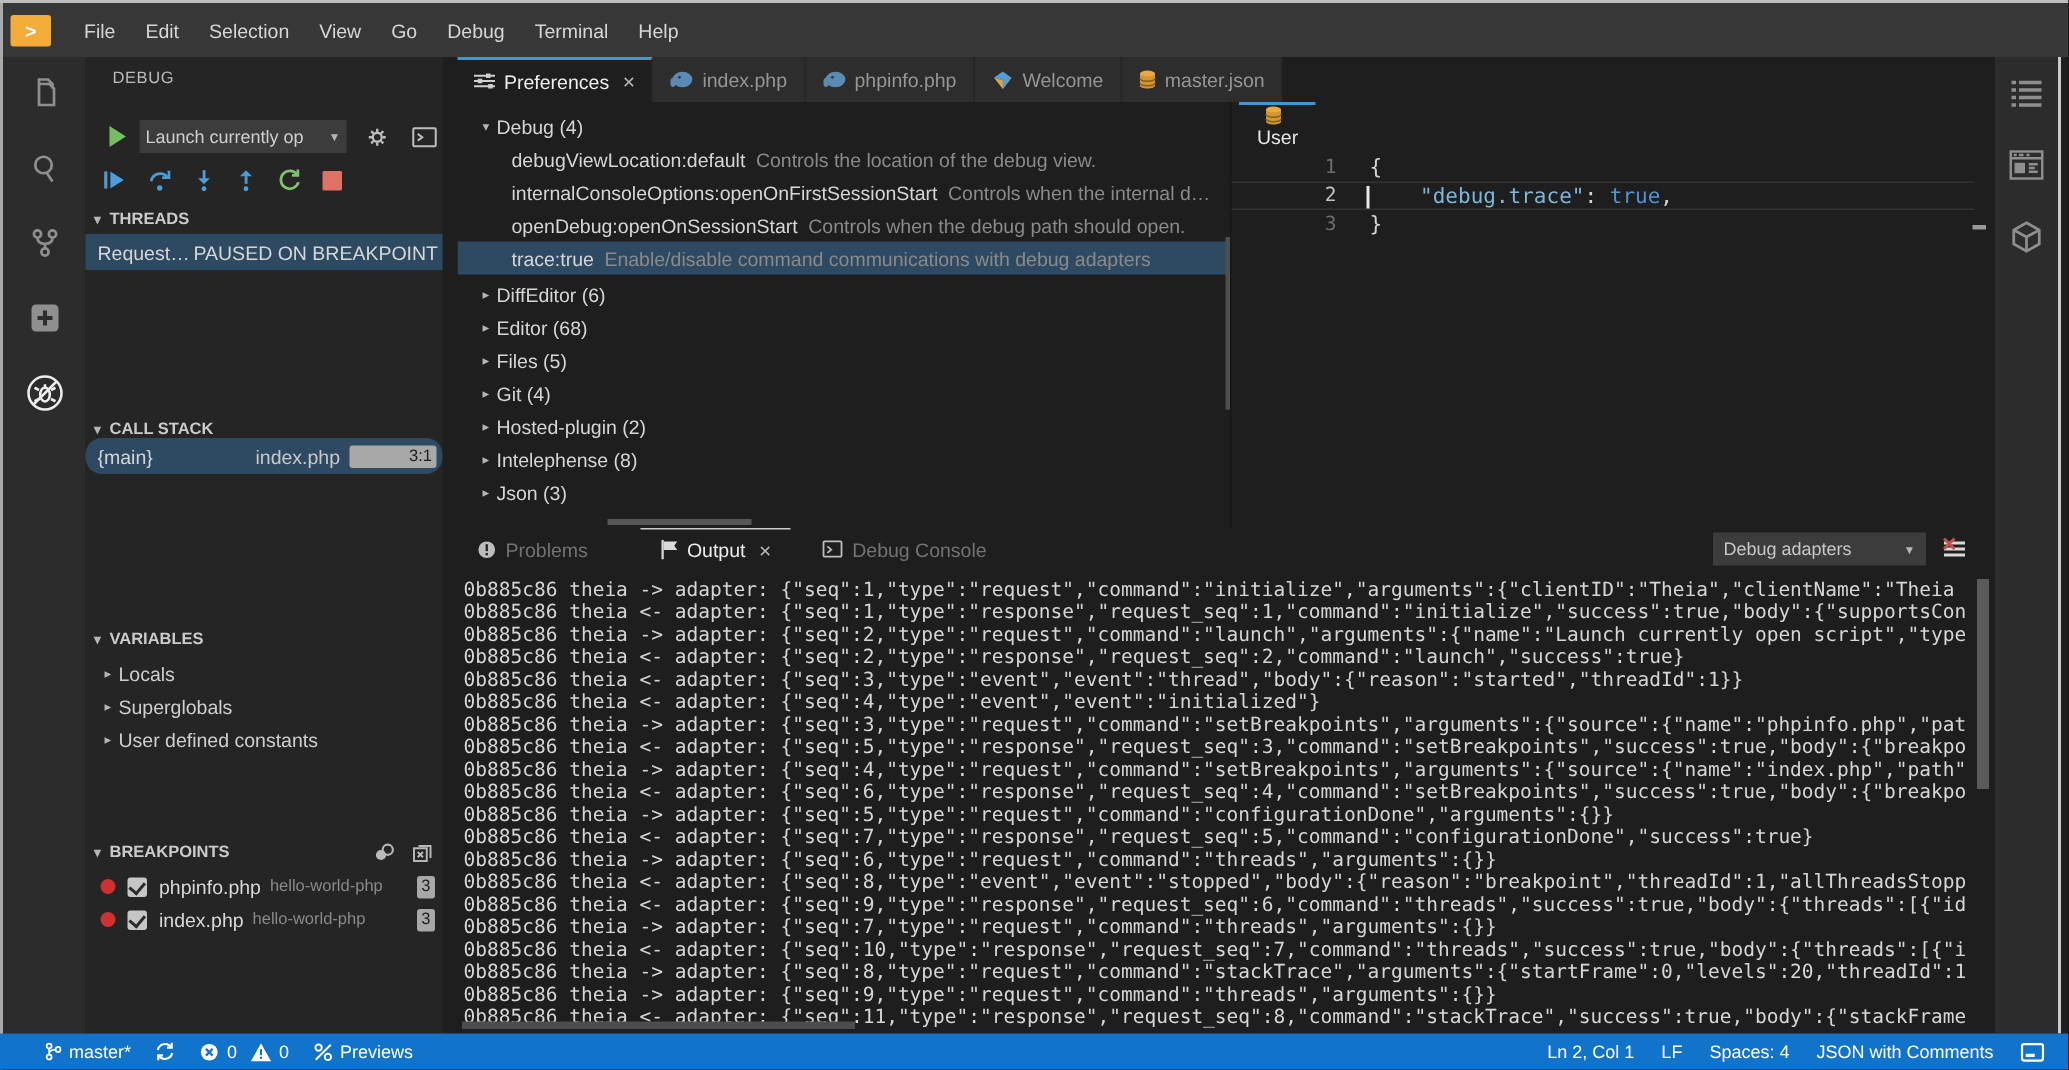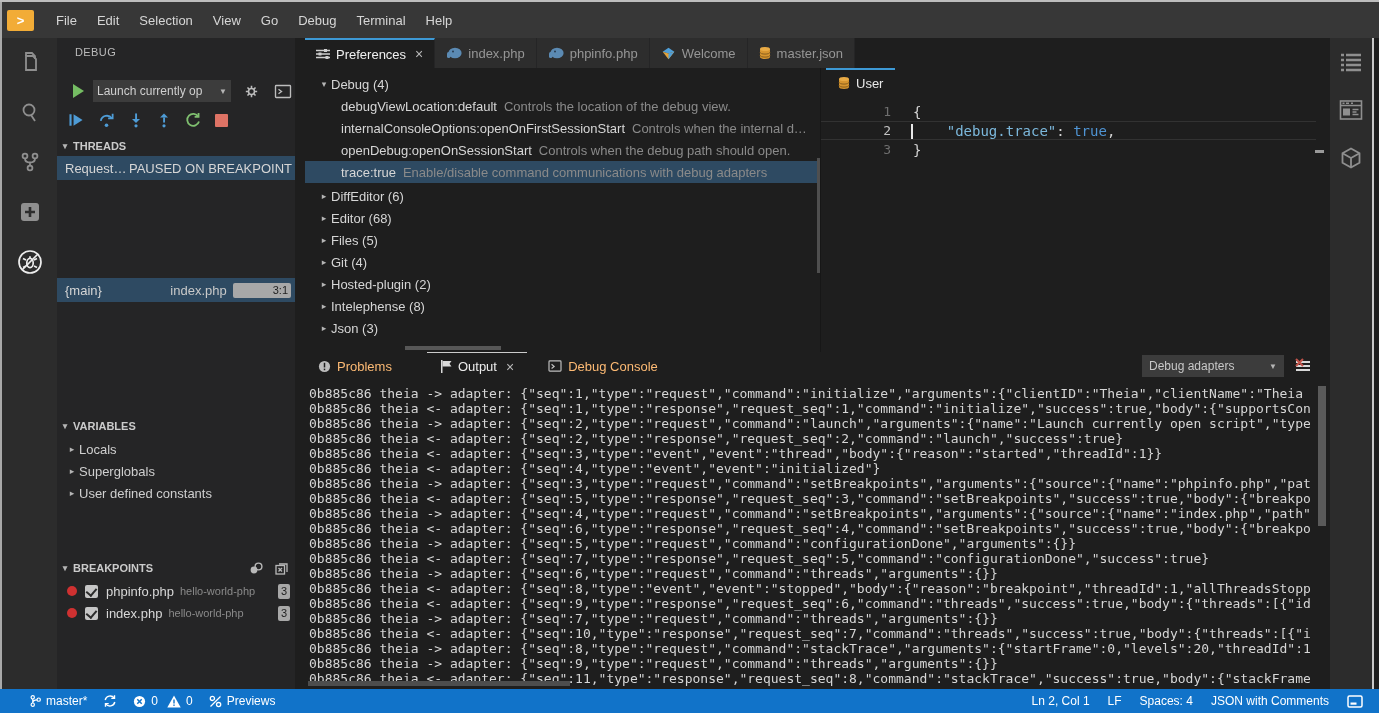--- a/index.html
+++ b/index.html
@@ -46,35 +46,35 @@
   .prefs{position:absolute;left:305px;top:68px;width:515px;height:284px;background:#1e1e1e;overflow:hidden;}
   .prow{position:absolute;left:0;width:515px;height:22px;display:flex;align-items:center;font-size:13px;color:#d6d6d6;white-space:nowrap;overflow:hidden;}
   .prow .tw{width:14px;margin-left:12px;text-align:center;font-size:9px;color:#b5b5b5;flex:none;}
   .prow.setting{padding-left:36px;}
   .prow.selected{background:#2e4a62;}
   .pdesc{color:#8a8a8a;margin-left:7px;text-align:right;}
   .prefs-hsb{position:absolute;left:100px;bottom:2px;width:96px;height:4px;background:#575757;}
   .prefs-vsb{position:absolute;right:0;top:90px;width:3px;height:115px;background:#4f4f4f;}
   
   .usergroup{position:absolute;left:820px;top:68px;width:510px;height:284px;background:#1e1e1e;border-left:1px solid #171717;box-sizing:border-box;}
-  .usertab{position:absolute;left:5px;top:0;height:28px;display:flex;align-items:center;padding:0 12px;border-top:2px solid #3d99d5;font-size:13px;color:#e8e8e8;box-sizing:border-box;}
+  .usertab{position:absolute;left:5px;top:0;height:28px;display:flex;align-items:center;padding:0 12px;border-top:2px solid #3d99d5;font-size:13px;color:#e8e8e8;box-sizing:border-box;flex-direction:column;}
   .usertab .ticon{margin-right:6px;display:flex;}
   .codeline{position:absolute;left:0;width:495px;height:19px;display:flex;align-items:center;font-family:"DejaVu Sans Mono",monospace;font-size:14px;color:#d4d4d4;}
   .lnum{width:70px;text-align:right;color:#6e6e6e;flex:none;font-size:13px;}
   .lnum.cur{color:#c2c2c2;}
   .codetxt{margin-left:22px;white-space:pre;}
   .cl-current{border-top:1px solid #323232;border-bottom:1px solid #323232;box-sizing:border-box;}
   .cursor{position:absolute;left:90px;top:2px;width:2px;height:15px;background:#e8e8e8;}
   .jkey{color:#7cb8dc;}
   .jbool{color:#4f94d4;}
   .ovr-dash{position:absolute;right:6px;top:82px;width:9px;height:3px;background:#9a9a9a;}
   
   .bpanel{position:absolute;left:305px;top:352px;width:1025px;height:337px;background:#1e1e1e;}
   .bp-tabs{position:absolute;left:0;top:0;width:1025px;height:28px;display:flex;align-items:center;}
-  .btab{height:28px;display:flex;align-items:center;padding:0 13px;font-size:13px;color:#fdba74;box-sizing:border-box;}
+  .btab{height:28px;display:flex;align-items:center;padding:0 13px;font-size:13px;color:#737373;box-sizing:border-box;}
   .btab.active{color:#ececec;border-top:1px solid #cccccc;}
   .btab .ticon{margin-right:6px;display:flex;}
   .btab .close{margin-left:9px;font-size:14px;color:#b9b9b9;}
   .bp-right{position:absolute;right:18px;top:3px;display:flex;align-items:center;gap:10px;}
   .chan-select{width:128px;height:22px;background:#3c3c3c;color:#c8c8c8;font-size:12px;display:flex;align-items:center;padding:0 7px;}
   .chan-select .arr{margin-left:auto;font-size:8px;color:#b5b5b5;}
   .outwrap{position:absolute;left:4px;top:34px;width:1001px;height:300px;overflow:hidden;font-family:"DejaVu Sans Mono",monospace;font-size:13px;line-height:15px;color:#d6d6d6;}
   .outline-row{white-space:pre;}
   .out-vsb{position:absolute;right:4px;top:34px;width:8px;height:140px;background:#5a5a5a;}
   .out-hsb{position:absolute;left:3px;bottom:3px;width:262px;height:5px;background:#4d4d4d;}
@@ -211,21 +211,21 @@
     </div>
     <div class="row-sel" style="top:118px;">
       <span style="margin-left:8px;">Request…</span>
       <span style="margin-left:auto;margin-right:3px;">PAUSED ON BREAKPOINT</span>
     </div>
 
     <div class="sec-head" style="top:238px;">
       <span class="tw">▾</span>
       <span>CALL STACK</span>
     </div>
-    <div class="row-sel" style="top:240px;">
+    <div class="row-sel" style="top:254px;border-radius:11px;">
       <span style="margin-left:8px;">{main}</span>
       <span style="margin-left:auto;color:#c9c9c9;">index.php</span>
       <span class="badge" style="margin:0 4px 0 6px;padding-left:40px;">3:1</span>
     </div>
 
     <div class="sec-head" style="top:378px;">
       <span class="tw">▾</span>
       <span>VARIABLES</span>
     </div>
     <div class="tree-row" style="top:400px;">

